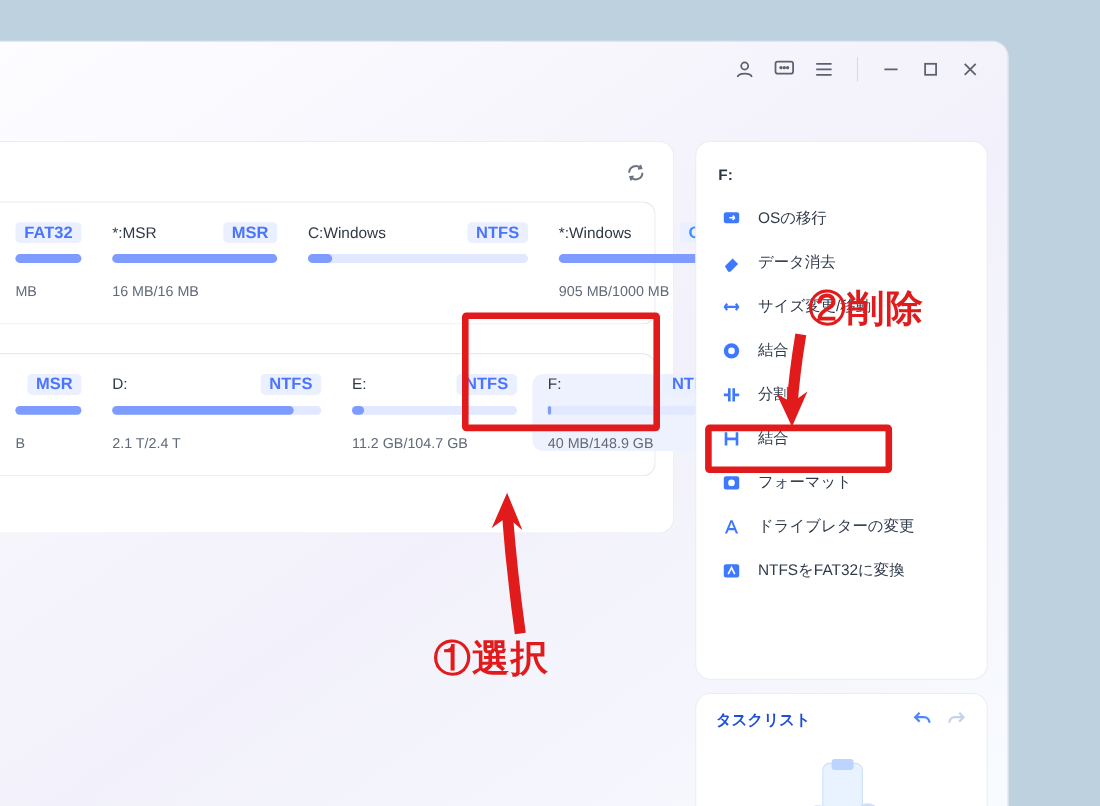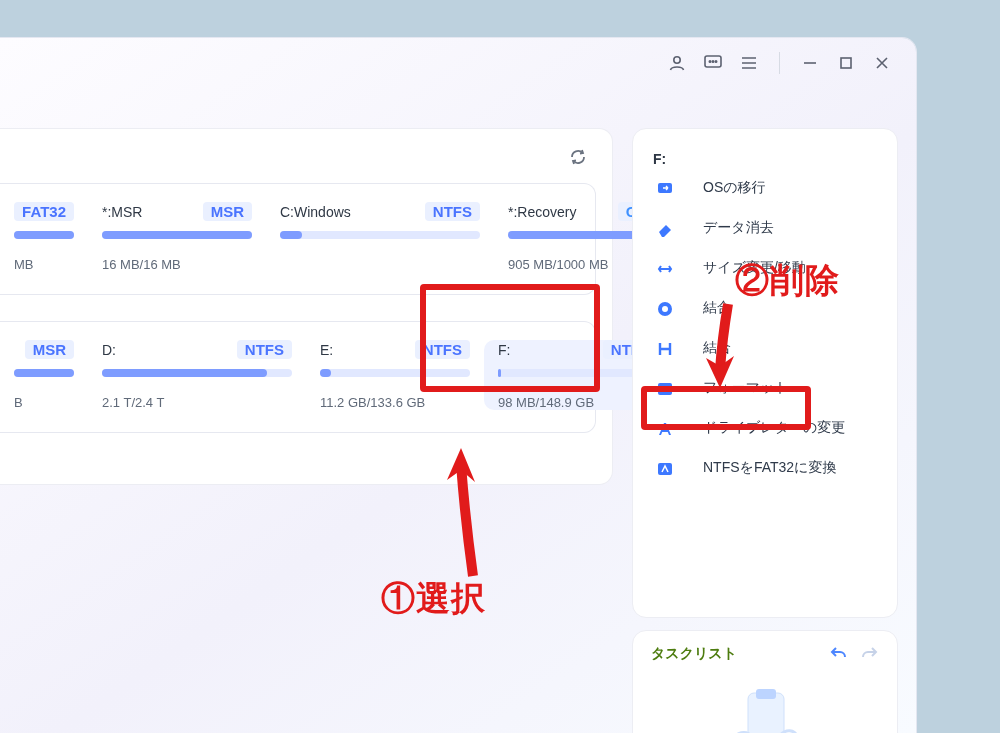--- a/index.html
+++ b/index.html
@@ -75,34 +75,34 @@
     position:absolute;left:632px;top:90px;
     width:266px;height:490px;
     background:#ffffff;
     border-radius:14px;
     border:1px solid #ecedf3;
     padding:16px 4px 10px 18px;
     box-sizing:border-box;
   }
   .side-title{font-size:14px;font-weight:700;color:#2d3644;margin:6px 0 12px 2px}
   .act{
-    display:flex;align-items:flex-start;gap:28px;
+    display:flex;align-items:center;gap:14px;
     height:40px;font-size:14px;color:#2f3a4a;
     padding-left:4px;
     cursor:pointer;
   }
   .act .ic{width:20px;height:20px;display:flex;align-items:center;justify-content:center;color:#3d78ff}
   
   .task-panel{
     position:absolute;left:632px;top:592px;width:266px;height:140px;
     background:#ffffff;border:1px solid #ecedf3;border-radius:14px;
     padding:14px 18px;box-sizing:border-box;
   }
   .task-hdr{display:flex;justify-content:space-between;align-items:center}
-  .task-hdr .ttl{font-weight:700;font-size:14px;color:#4d7c0f}
+  .task-hdr .ttl{font-weight:700;font-size:14px;color:#1d4ed8}
   .task-hdr .tools{display:flex;gap:14px;color:#4d86ff}
   .clipboard{
     margin:22px auto 0;width:70px;height:60px;
   }
   
   .hilite{position:absolute;border:6px solid #e11b1b;border-radius:4px;box-sizing:border-box}
   .ann-text{position:absolute;font-size:34px;font-weight:700;color:#e11b1b;letter-spacing:1px}
   .arrow{position:absolute}
   .arrow svg{overflow:visible}
 </style>
@@ -182,21 +182,21 @@
           <div class="hdr">
             <span>C:Windows</span>
             <span class="fs">NTFS</span>
           </div>
           <div class="bar">
             <div class="fill" style="width:11%"></div>
           </div>
         </div>
         <div class="part" style="width: 160px;">
           <div class="hdr">
-            <span>*:Recovery</span>
+            <span>*:Windows</span>
             <span class="fs oem">OEM</span>
           </div>
           <div class="bar">
             <div class="fill" style="width:90%"></div>
           </div>
           <div class="size">905 MB/1000 MB</div>
         </div>
       </div>
     <div class="disk-group second" id="disk2">
         <div class="part" style="width: 56px;">
@@ -220,31 +220,31 @@
           <div class="size">2.1 T/2.4 T</div>
         </div>
         <div class="part" style="width: 150px;">
           <div class="hdr">
             <span>E:</span>
             <span class="fs">NTFS</span>
           </div>
           <div class="bar">
             <div class="fill" style="width:7%"></div>
           </div>
-          <div class="size">11.2 GB/133.6 GB</div>
+          <div class="size">11.2 GB/104.7 GB</div>
         </div>
         <div class="part selected" style="width: 160px;">
           <div class="hdr">
             <span>F:</span>
             <span class="fs">NTFS</span>
           </div>
           <div class="bar">
             <div class="fill" style="width:2%"></div>
           </div>
-          <div class="size">98 MB/148.9 GB</div>
+          <div class="size">40 MB/148.9 GB</div>
         </div>
       </div>
   </div>
 
   <div class="side-panel">
     <div class="side-title">F:</div>
     <div id="actions">
         <div class="act">
           <span class="ic">
             <svg width="18" height="18">
@@ -271,20 +271,28 @@
           <span>サイズ変更/移動</span>
         </div>
         <div class="act">
           <span class="ic">
             <svg width="18" height="18">
               <circle cx="9" cy="9" r="7" fill="#3d78ff"></circle>
               <circle cx="9" cy="9" r="3" fill="#fff"></circle>
             </svg>
           </span>
           <span>結合</span>
+        </div>
+        <div class="act">
+          <span class="ic">
+            <svg width="18" height="18" fill="none" stroke="#3d78ff" stroke-width="2.4">
+              <path d="M7 3v12M11 3v12M7 9H2m9 0h5"></path>
+            </svg>
+          </span>
+          <span>分割</span>
         </div>
         <div class="act">
           <span class="ic">
             <svg width="18" height="18" fill="none" stroke="#3d78ff" stroke-width="2.4">
               <path d="M4 3v12M14 3v12M4 9h10"></path>
             </svg>
           </span>
           <span>結合</span>
         </div>
         <div class="act">
@@ -338,21 +346,21 @@
           <rect x="26" y="4" width="20" height="10" rx="3" fill="#bcd4ff"></rect>
           <path d="M4 52c6-6 14-6 18 0" stroke="#cfe0fb" fill="none" stroke-width="3"></path>
           <path d="M50 50c6-6 14-6 18 2" stroke="#cfe0fb" fill="none" stroke-width="3"></path>
         </svg>
     </div>
   </div>
 
   <div class="hilite" style="left:420px;top:246px;width:180px;height:108px"></div>
   <div class="hilite" style="left:641px;top:348px;width:170px;height:44px"></div>
 
-  <div class="ann-text" style="left:381px;top:538px">①選択</div>
+  <div class="ann-text" style="left:394px;top:538px">①選択</div>
   <div class="ann-text" style="left:735px;top:220px">②削除</div>
 
   <div class="arrow" style="left:445px;top:410px">
     <svg width="50" height="130">
         <path d="M28 128 Q20 70 16 16" stroke="#e11b1b" stroke-width="10" fill="none"></path>
         <path d="M16 0 L2 32 L16 22 L30 34 Z" fill="#e11b1b"></path>
       </svg>
   </div>
   <div class="arrow" style="left:698px;top:262px">
     <svg width="50" height="90">

